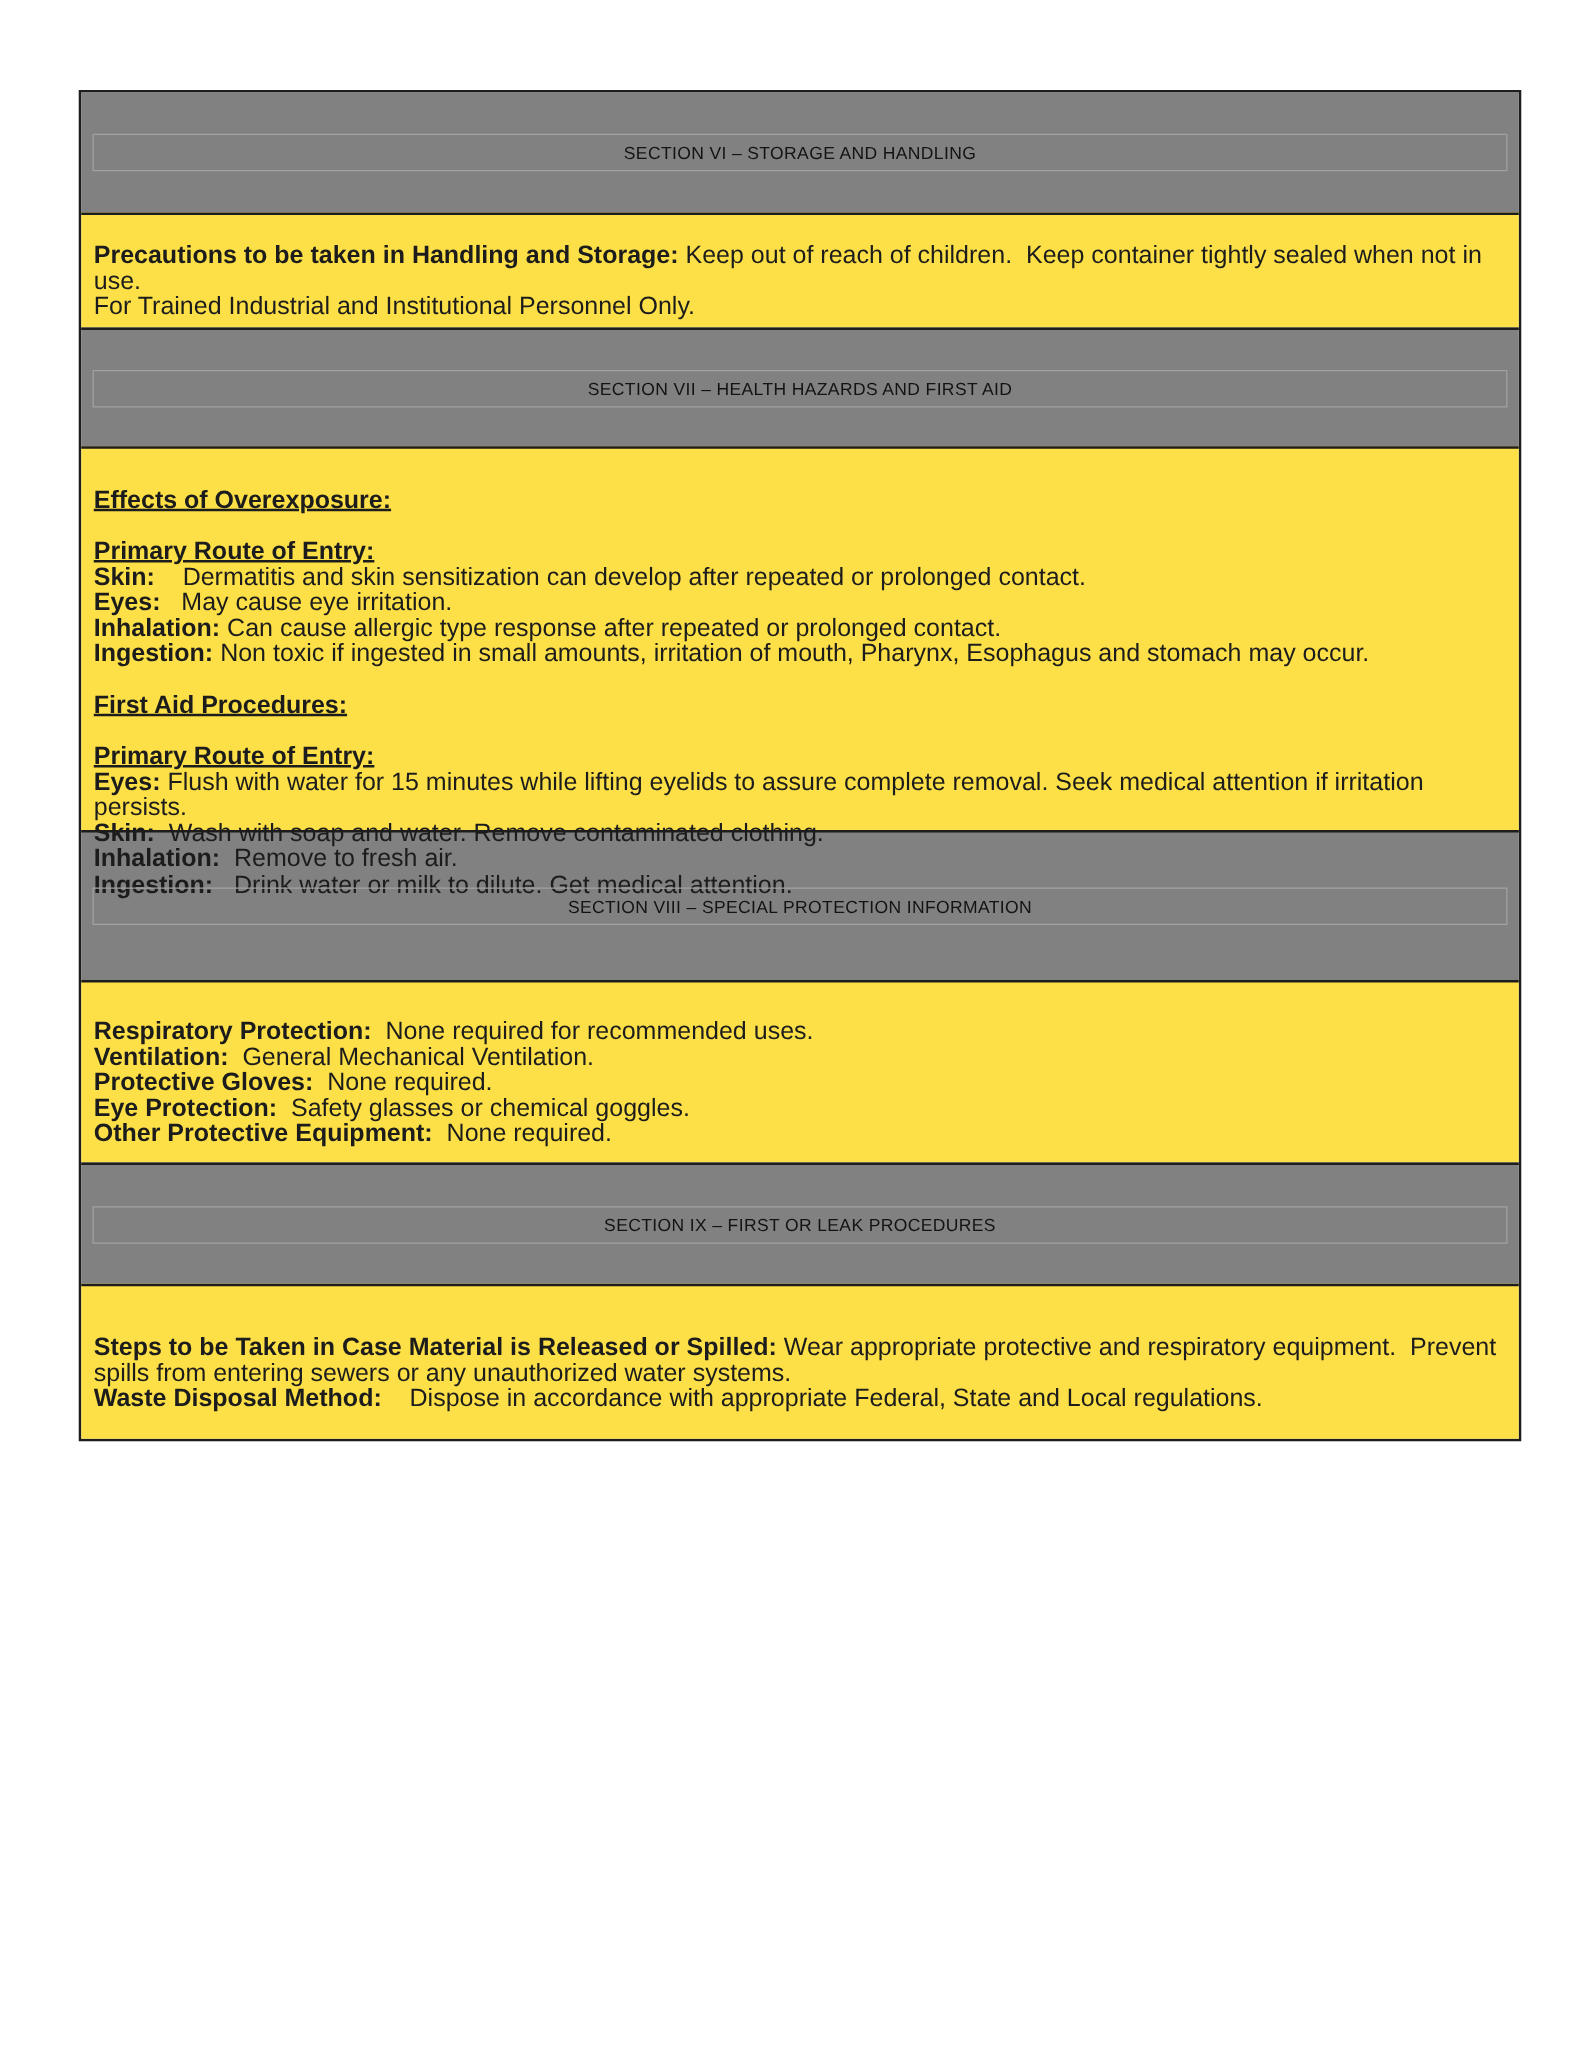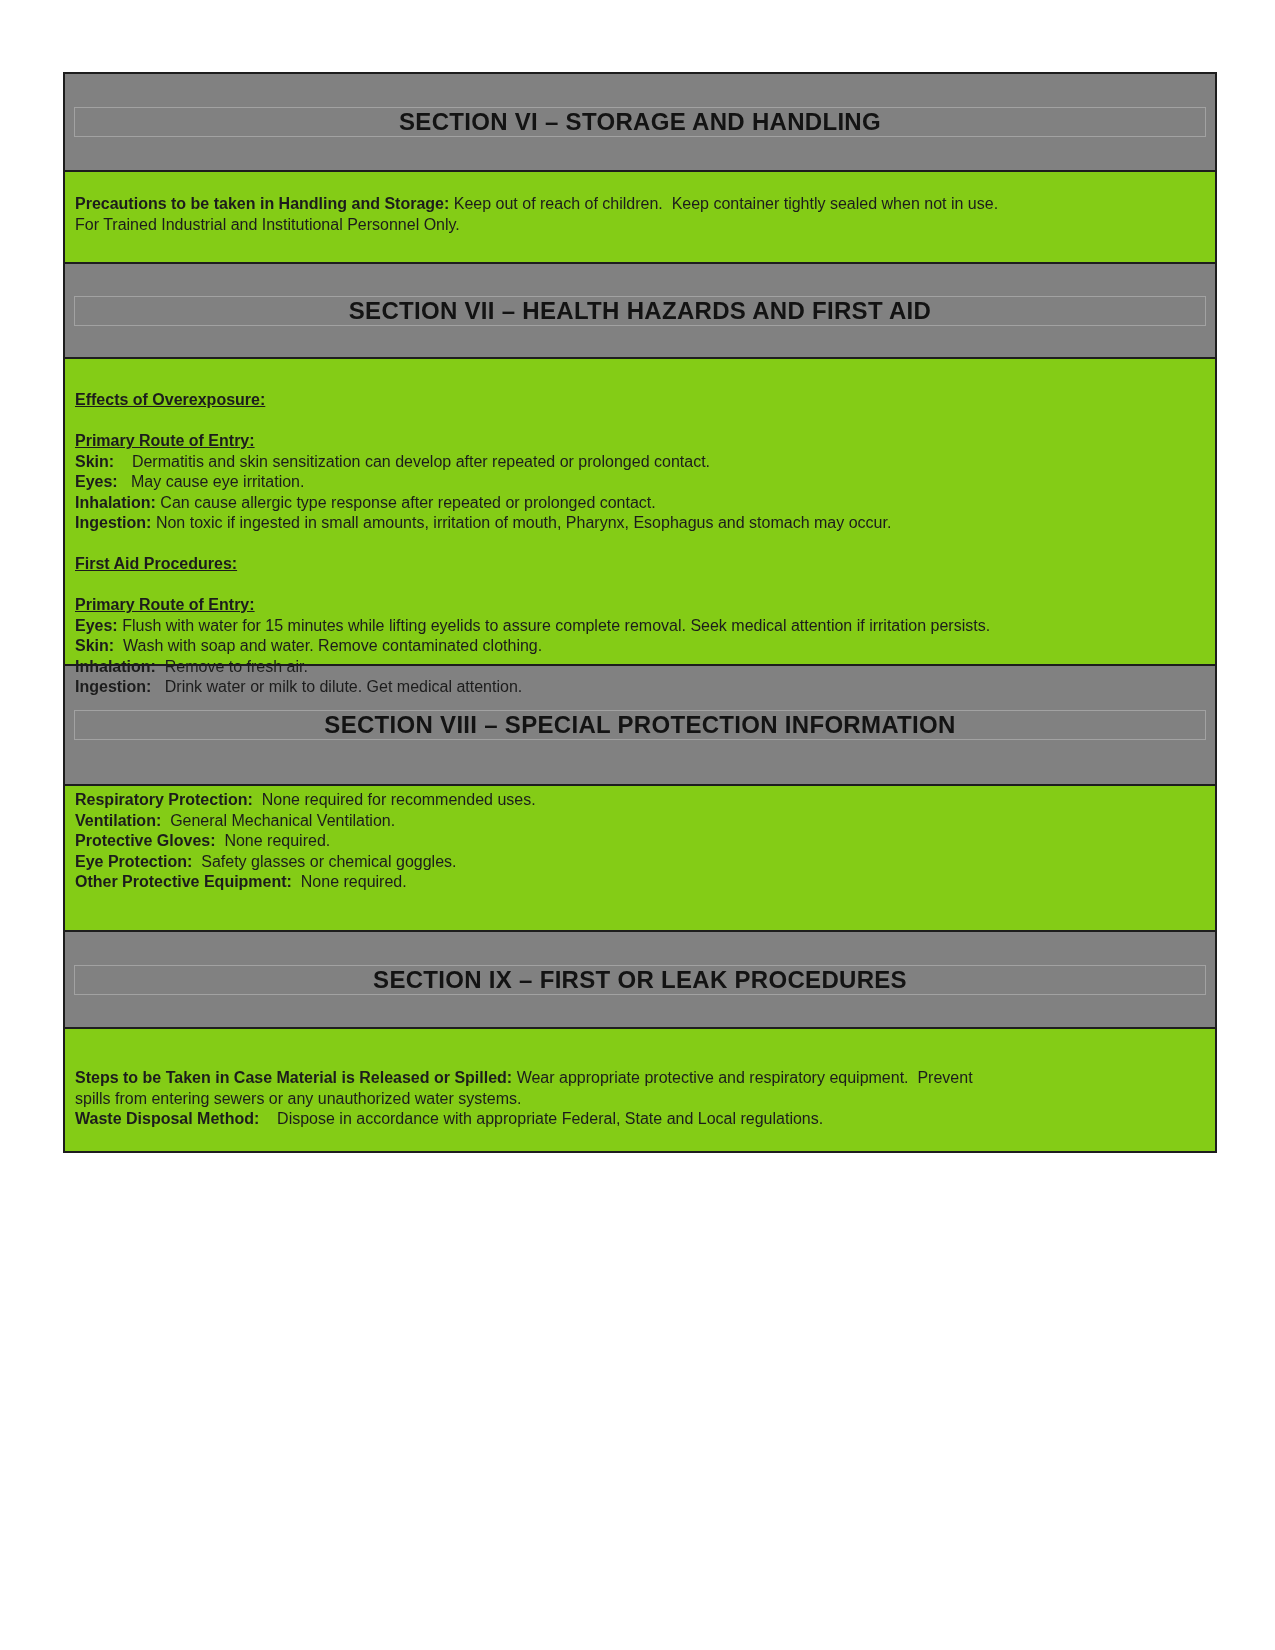--- a/index.html
+++ b/index.html
@@ -33,52 +33,52 @@
   .titlebox {
     box-sizing: border-box;
     width: 100%;
     height: 30px;
     border: 1px solid #a2a2a2;
     display: flex;
     align-items: center;
     justify-content: center;
   }
   .title {
-    font-weight: bold;
-    font-size: 24px;
+    font-weight: normal;
+    font-size: 14px;
     letter-spacing: 0.3px;
     color: #131313;
     white-space: pre;
   }
 
   .content {
-    background: #84cc16;
+    background: #fde047;
     color: #1c1c1c;
-    font-size: 16px;
+    font-size: 20px;
     padding-left: 10px;
     padding-right: 6px;
   }
   .line {
     line-height: 20.5px;
     white-space: pre-wrap;
     min-height: 20.5px;
   }
   .blank { height: 20.5px; }
   .line b { font-weight: bold; }
   .hu {
     font-weight: bold;
     text-decoration: underline;
   }
 
   #h-vi   { height: 96px; }
   #c-vi   { height: 92px;  padding-top: 22px; }
   #h-vii  { height: 95px; }
   #c-vii  { height: 307px; padding-top: 31px; }
   #h-viii { height: 120px; }
-  #c-viii { height: 146px; padding-top: 4px; }
+  #c-viii { height: 146px; padding-top: 29px; }
   #h-ix   { height: 97px; }
   #c-ix   { height: 124px; padding-top: 39px; }
 </style>
 </head>
 <body>
 
 <div class="doc">
 
   <div class="sec header" id="h-vi">
     <div class="titlebox">

